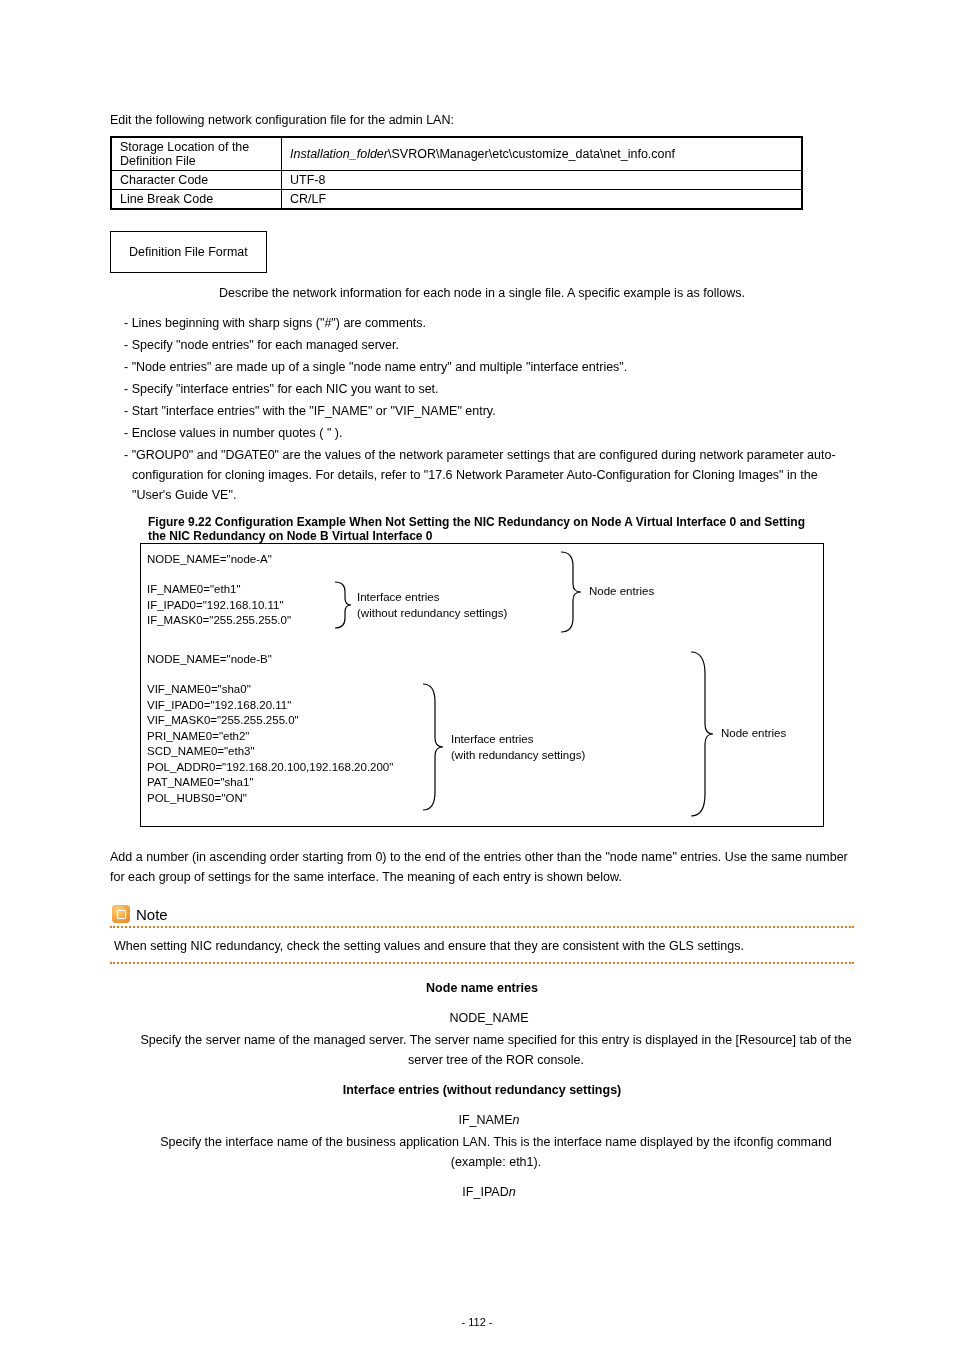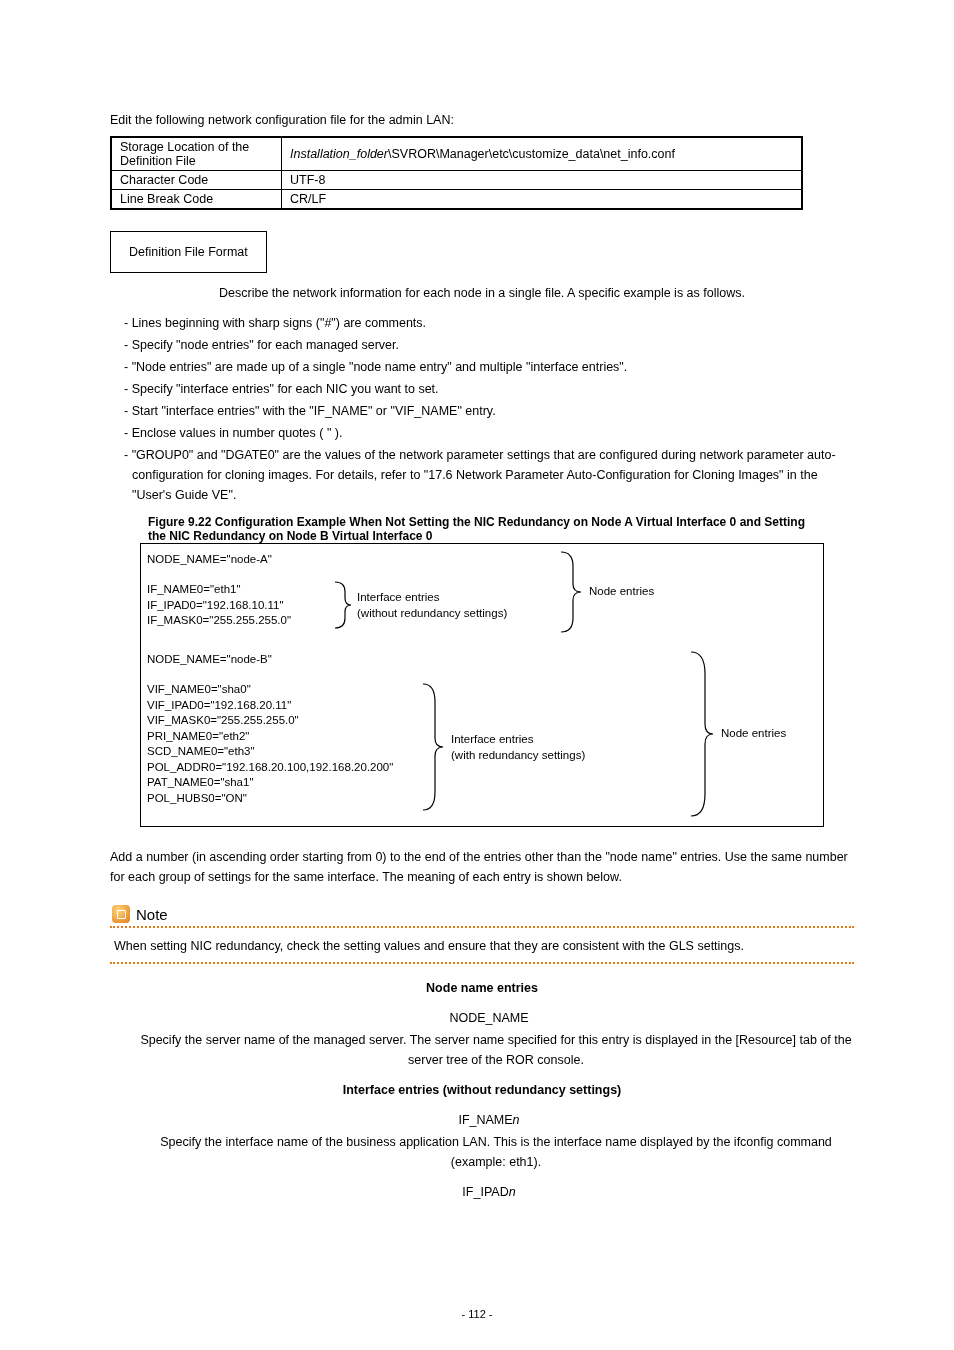--- a/index.html
+++ b/index.html
@@ -37,21 +37,21 @@
       content:""; position:absolute; left:5px; top:5px; width:7px; height:7px; border:1px solid #fff; border-radius:1px;
     }
     .note-label { font-size: 15px; margin-left: 2px; }
     .dots {
       border: none;
       border-top: 2px dotted #e37a1a;
       margin: 3px 0 8px 0;
       height: 0;
     }
     .note-body { font-size: 12.5px; line-height: 1.6; padding-left: 4px; }
-    .page-num { position:absolute; bottom: 30px; left: 50%; transform:translateX(-50%); font-size: 11px; }
+    .page-num { position:absolute; bottom: 22px; left: 50%; transform:translateX(-50%); font-size: 11px; }
   </style>
 </head>
 <body>
 
 
 
 
 <p class="lead-para">Edit the following network configuration file for the admin LAN:</p>
 
 

